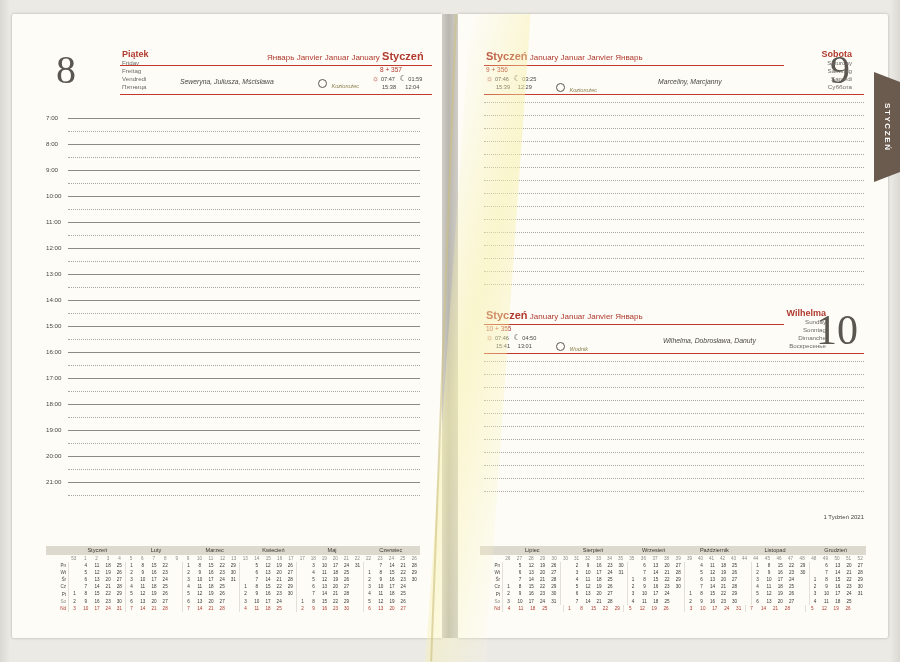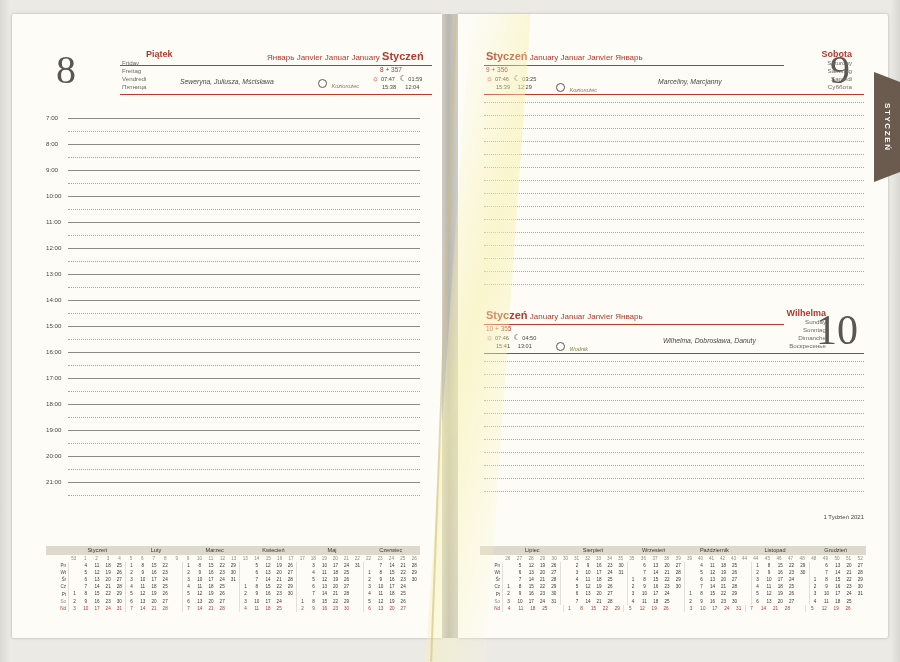--- a/index.html
+++ b/index.html
@@ -59,21 +59,21 @@
   }
   
   .day-head { position:absolute; }
   .rule { position:absolute; height:1px; background:#c0392b; }
   .big-num {
     position:absolute;
     font-family:"Liberation Serif", serif;
     font-size:40px; color:#5a5751; font-weight:normal;
   }
   .dayname {
-    font-size:9px; font-weight:bold; color:#b03a2e; line-height:1.05;margin-left:24px;
+    font-size:9px; font-weight:bold; color:#b03a2e; line-height:1.05;
   }
   .dn-list { font-size:6.2px; color:#6d6a64; line-height:1.25; }
   .monthline { font-size:8px; color:#b03a2e; }
   .monthline .big { font-size:11px; font-weight:bold; }
   .daycount { font-size:6.5px; color:#b03a2e; }
   .names { font-size:6.8px; font-style:italic; color:#4a4740; }
   .suninfo { font-size:5.6px; color:#4a4740; line-height:1.25; }
   .zodiac { font-size:5.6px; color:#8a7f4a; font-style:italic; }
   .icon-circ {
     display:inline-block; width:9px; height:9px; border-radius:50%;

